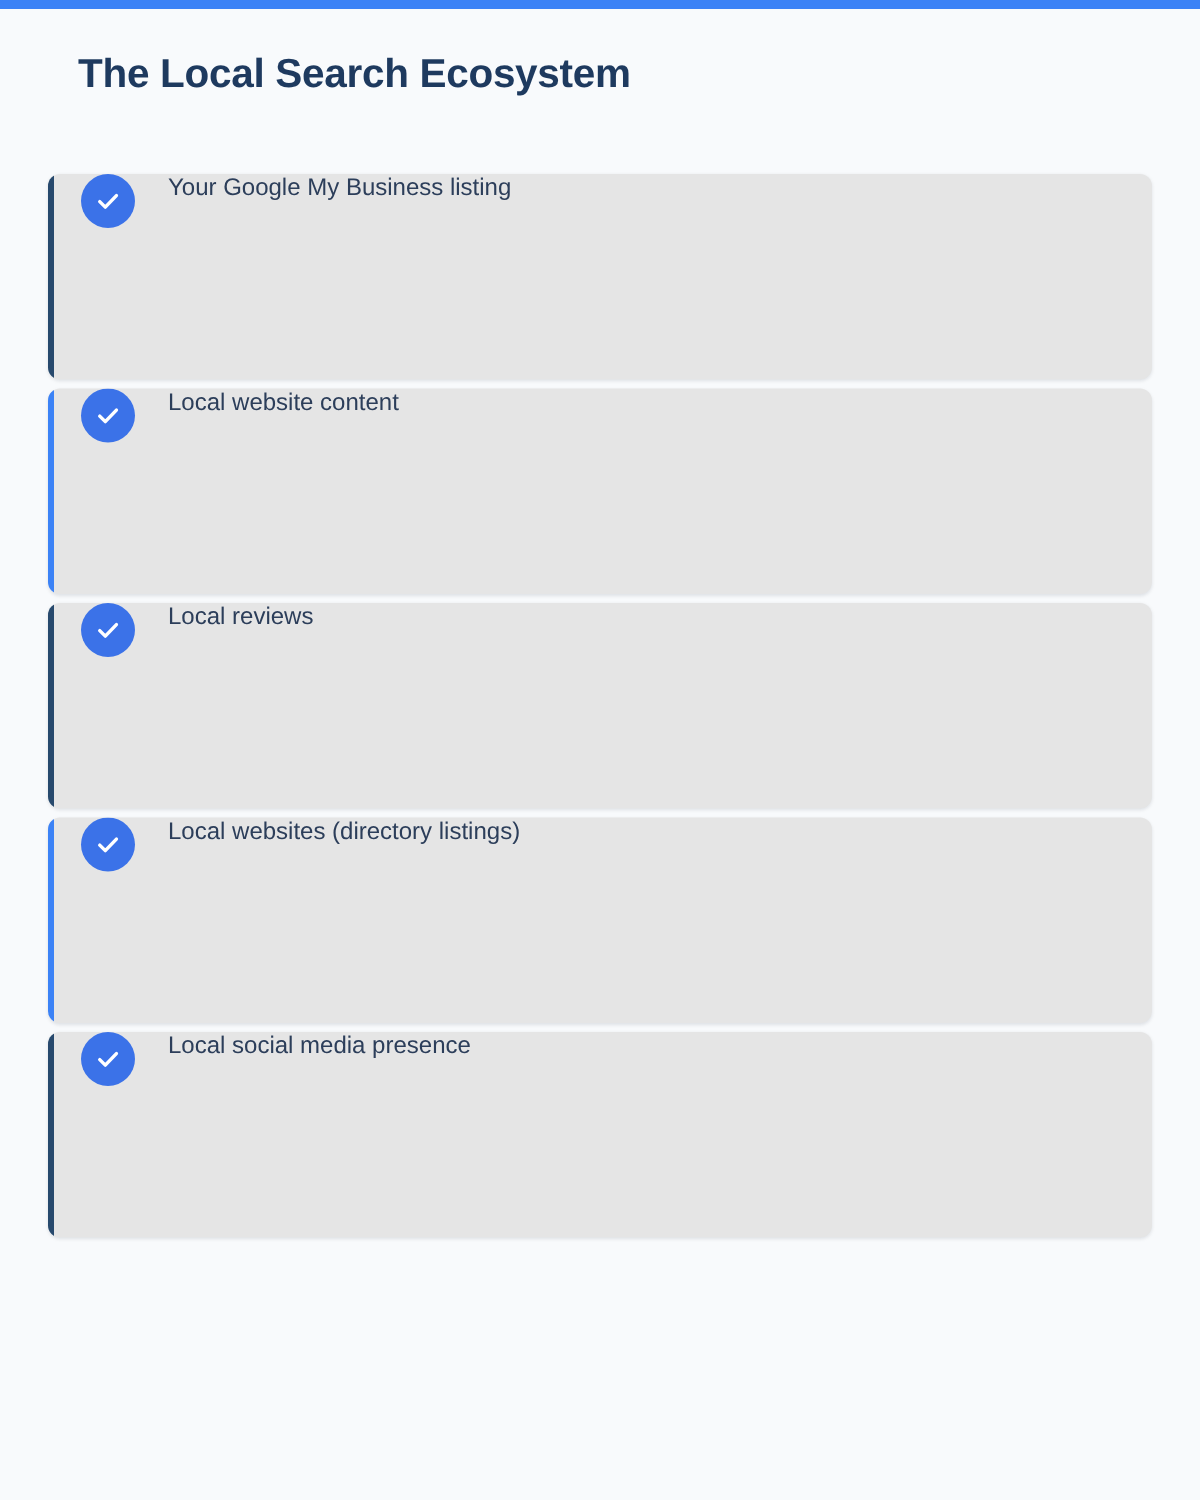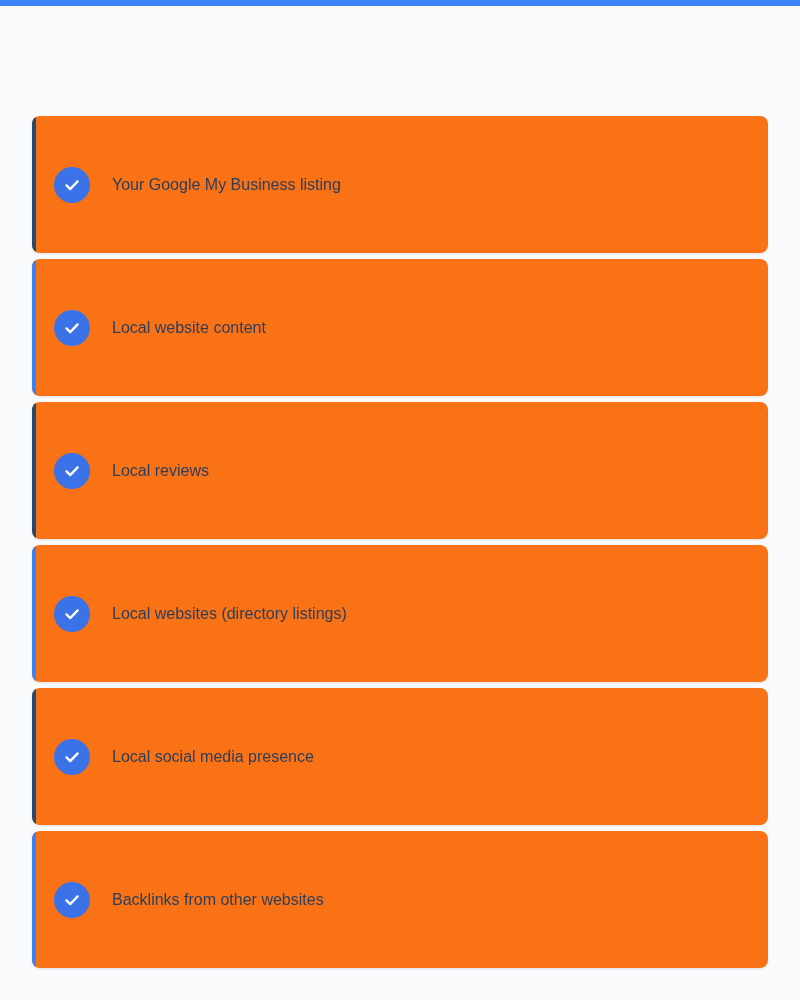--- a/index.html
+++ b/index.html
@@ -44,26 +44,26 @@
     position: absolute;
     left: 32px;
     top: 110px;
     width: 736px;
   }
   .card {
     position: relative;
     box-sizing: border-box;
     width: 736px;
     height: 137px;
-    background: #f97316;
+    background: #e5e5e5;
     border-radius: 8px;
     margin-bottom: 6px;
     box-shadow: 0 1px 3px rgba(15, 23, 42, 0.07), 0 1px 2px rgba(15, 23, 42, 0.04);
     display: flex;
-    align-items: center;
+    align-items: flex-start;
     padding-left: 22px;
     overflow: hidden;
   }
   .card .accent {
     position: absolute;
     left: 0;
     top: 0;
     bottom: 0;
     width: 4px;
     border-radius: 8px 0 0 8px;
@@ -93,20 +93,21 @@
     white-space: nowrap;
   }
 </style>
 </head>
 <body>
 
 <div class="top-accent-bar"></div>
 
 <div class="page">
 
+  <div class="page-title">The Local Search Ecosystem</div>
 
   <div class="cards">
 
     <div class="card accent-dark">
       <span class="accent"></span>
       <span class="check-badge">
         <svg width="20" height="20" viewBox="0 0 20 20" aria-hidden="true">
           <path d="M4.5 10.4 L8.2 14.1 L15.6 6.4" fill="none" stroke="#ffffff" stroke-width="2.3" stroke-linecap="round" stroke-linejoin="round"></path>
         </svg>
       </span>
@@ -146,24 +147,15 @@
     <div class="card accent-dark">
       <span class="accent"></span>
       <span class="check-badge">
         <svg width="20" height="20" viewBox="0 0 20 20" aria-hidden="true">
           <path d="M4.5 10.4 L8.2 14.1 L15.6 6.4" fill="none" stroke="#ffffff" stroke-width="2.3" stroke-linecap="round" stroke-linejoin="round"></path>
         </svg>
       </span>
       <span class="card-label">Local social media presence</span>
     </div>
 
-    <div class="card accent-blue">
-      <span class="accent"></span>
-      <span class="check-badge">
-        <svg width="20" height="20" viewBox="0 0 20 20" aria-hidden="true">
-          <path d="M4.5 10.4 L8.2 14.1 L15.6 6.4" fill="none" stroke="#ffffff" stroke-width="2.3" stroke-linecap="round" stroke-linejoin="round"></path>
-        </svg>
-      </span>
-      <span class="card-label">Backlinks from other websites</span>
-    </div>
 
   </div>
 </div>
 
 </body></html>

